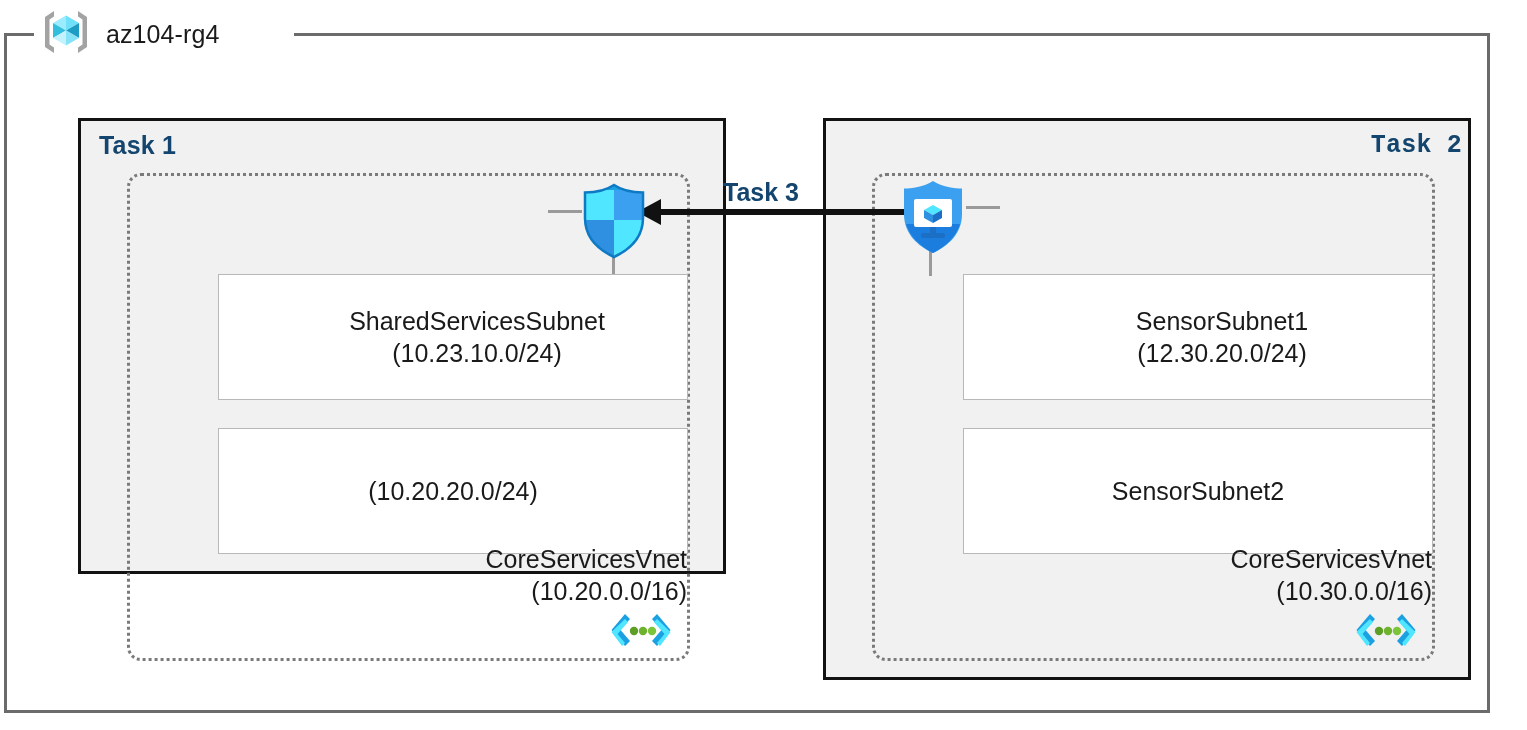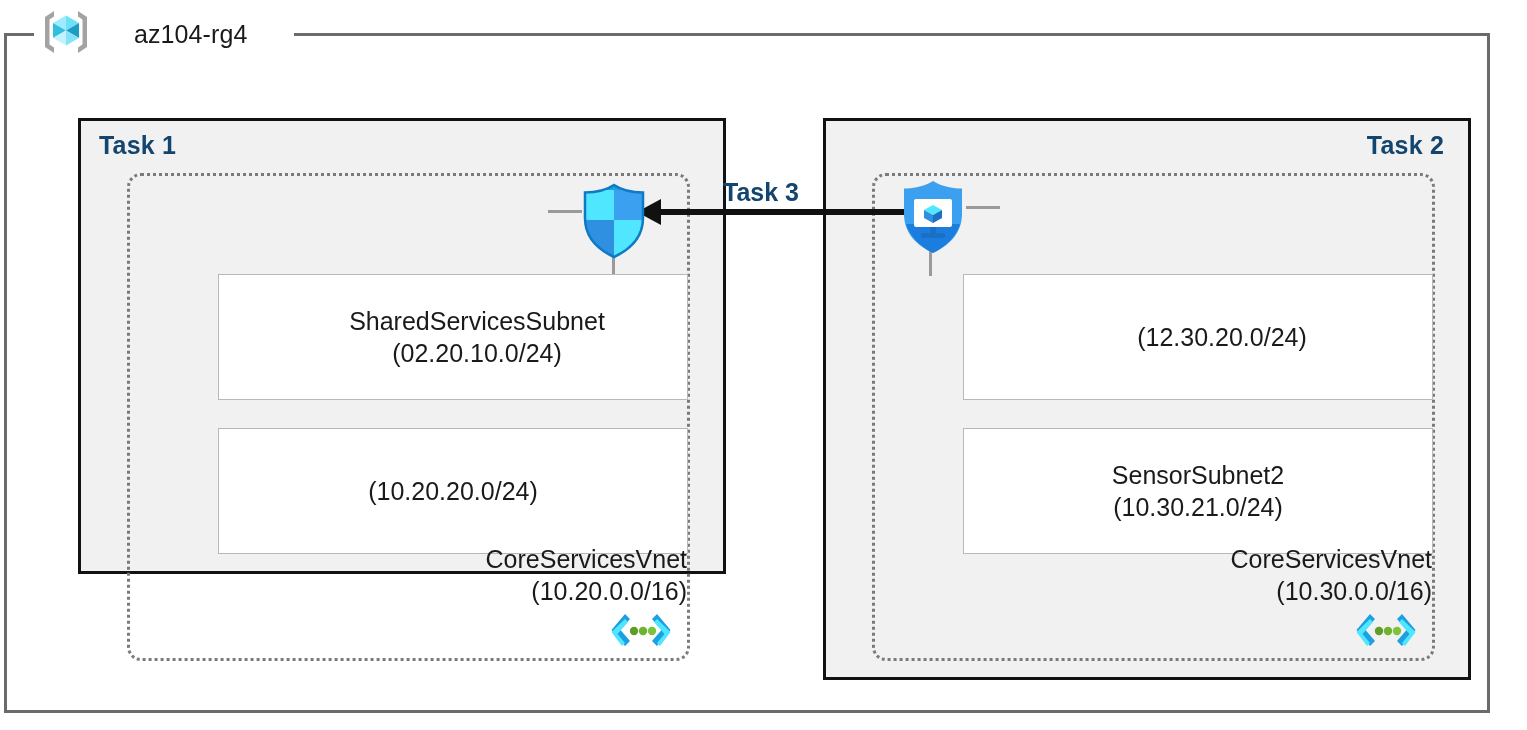--- a/index.html
+++ b/index.html
@@ -46,21 +46,20 @@
     display: flex;
     align-items: center;
     gap: 14px;
     z-index: 4;
   }
   .rg-title {
     font-size: 25px;
     color: #1a1a1a;
     letter-spacing: 0.1px;
     white-space: nowrap;
-    margin-left: 28px;
   }
 
   
   .task-box {
     position: absolute;
     background: #f1f1f1;
     border: 3px solid #121212;
     box-sizing: border-box;
   }
   #task1-box { left: 78px;  top: 118px; width: 648px; height: 456px; }
@@ -69,21 +68,21 @@
   .task-label {
     position: absolute;
     top: 10px;
     font-size: 25px;
     font-weight: bold;
     color: #13456e;
     letter-spacing: 0.2px;
     white-space: nowrap;
   }
   .task-label.left  { left: 18px; }
-  .task-label.right { right: 24px; }
+  .task-label.right { right: 6px; font-family: Liberation Mono, monospace; }
 
   
   .vnet {
     position: absolute;
     border: 3px dotted #7a7a7a;
     border-radius: 14px;
     background: transparent;
     box-sizing: border-box;
   }
   #vnet1 { left: 46px; top: 52px; width: 563px; height: 488px; }
@@ -213,21 +212,21 @@
     <span class="rg-title">az104-rg4</span>
   </div>
 
   <div class="task-box" id="task1-box">
     <div class="task-label left">Task 1</div>
 
     <div class="vnet" id="vnet1">
 
       <div class="subnet sn-a">
         <div class="subnet-text">SharedServicesSubnet</div>
-        <div class="subnet-text">(02.20.10.0/24)</div>
+        <div class="subnet-text">(10.23.10.0/24)</div>
       </div>
 
       <div class="subnet sn-b">
         <div class="subnet-text">(10.20.20.0/24)</div>
       </div>
 
       <div class="vnet-caption" id="vnet1-caption">
         <span>CoreServicesVnet</span>
         <span class="line2">(10.20.0.0/16)</span>
       </div>
@@ -248,26 +247,26 @@
       </div>
     </div>
   </div>
 
   <div class="task-box" id="task2-box">
     <div class="task-label right">Task 2</div>
 
     <div class="vnet" id="vnet2">
 
       <div class="subnet sn-a">
+        <div class="subnet-text">SensorSubnet1</div>
         <div class="subnet-text">(12.30.20.0/24)</div>
       </div>
 
       <div class="subnet sn-b">
         <div class="subnet-text">SensorSubnet2</div>
-        <div class="subnet-text">(10.30.21.0/24)</div>
       </div>
 
       <div class="vnet-caption" id="vnet2-caption">
         <span>CoreServicesVnet</span>
         <span class="line2">(10.30.0.0/16)</span>
       </div>
 
       <div class="vnet-icon-wrap">
         <svg width="64" height="40" viewBox="0 0 64 40">
           <path d="M16 4 L21 9 L11.5 20 L21 31 L16 36 L2.5 20 Z" fill="#1ba0e1"></path>

